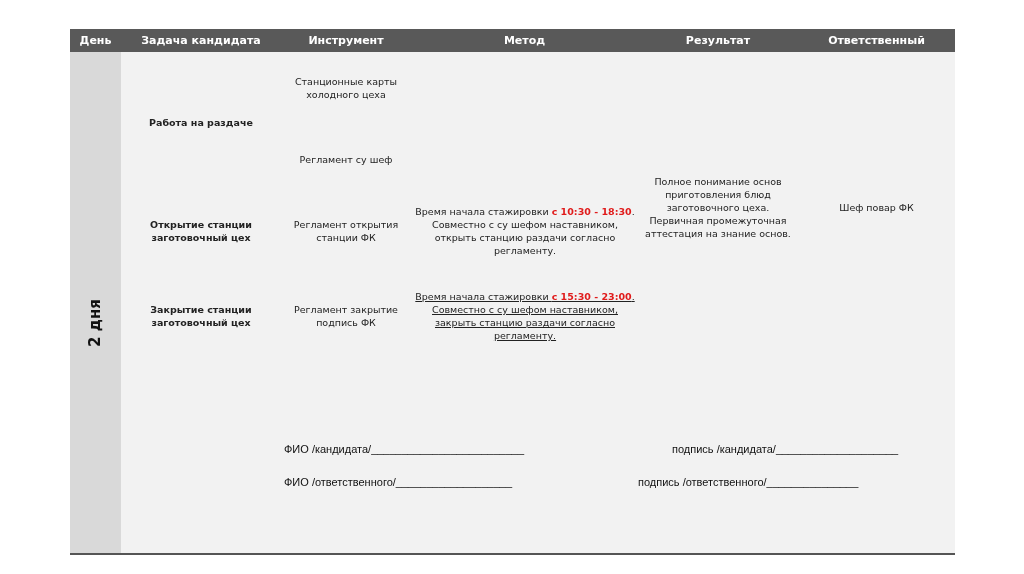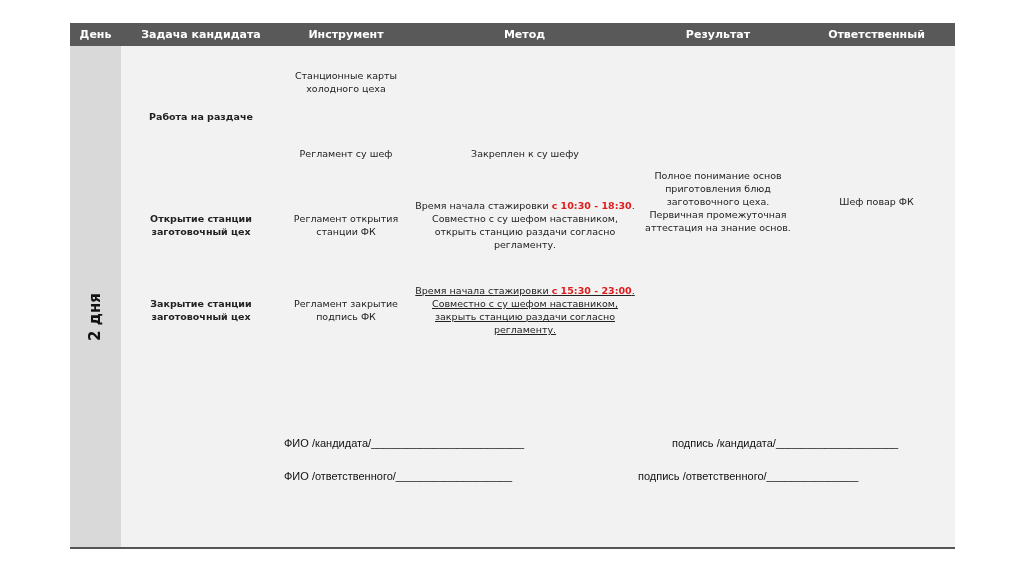--- a/index.html
+++ b/index.html
@@ -1,18 +1,18 @@
 <!DOCTYPE html>
 <html><head>
 <meta charset="utf-8">
 <style>
   html, body { margin:0; padding:0; }
   body { width:1024px; height:574px; background:#ffffff; position:relative; overflow:hidden;
          font-family:"DejaVu Sans", "Liberation Sans", sans-serif; color:#1a1a1a; }
-  .table { position:absolute; left:70px; top:23px; width:885px; height:526px; background:#f2f2f2; }
+  .table { position:absolute; left:70px; top:29px; width:885px; height:526px; background:#f2f2f2; }
   .header { position:absolute; left:0; top:0; width:885px; height:23px; background:#595959; }
   .hcell { position:absolute; top:0; height:23px; line-height:23px; color:#ffffff; font-weight:bold;
            font-size:11px; text-align:center; white-space:nowrap; }
   .daycol { position:absolute; left:0; top:23px; width:51px; height:501px; background:#d9d9d9; }
   .daylabel { position:absolute; left:25px; top:271px; transform:translate(-50%,-50%) rotate(-90deg);
               font-weight:bold; font-size:15px; white-space:nowrap; color:#111; }
   .bottomline { position:absolute; left:0; top:524px; width:885px; height:2px; background:#555555; }
   .cell { position:absolute; text-align:center; font-size:9.5px; line-height:13px; color:#222; }
   .bold { font-weight:bold; }
   .red { color:#e01b1b; font-weight:bold; }
@@ -31,21 +31,20 @@
     <div class="hcell" style="left:728px;width:157px;">Ответственный</div>
   </div>
 
   <div class="daycol">
     <div class="daylabel">2 дня</div>
   </div>
 
   <div class="cell bold" style="left:61px;top:87px;width:140px;">Работа на раздаче</div>
   <div class="cell" style="left:211px;top:46px;width:130px;">Станционные карты холодного цеха</div>
   <div class="cell" style="left:211px;top:124px;width:130px;">Регламент су шеф</div>
-  <div class="cell" style="left:343px;top:124px;width:224px;">Закреплен к су шефу</div>
 
   <div class="cell bold" style="left:61px;top:189px;width:140px;">Открытие станции заготовочный цех</div>
   <div class="cell" style="left:211px;top:189px;width:130px;">Регламент открытия станции ФК</div>
   <div class="cell" style="left:345px;top:176px;width:220px;"><span>Время начала стажировки </span><span class="red">с 10:30 - 18:30</span><span>. Совместно с су шефом наставником, открыть станцию раздачи согласно регламенту.</span></div>
 
   <div class="cell bold" style="left:61px;top:274px;width:140px;">Закрытие станции заготовочный цех</div>
   <div class="cell" style="left:211px;top:274px;width:130px;">Регламент закрытие подпись ФК</div>
   <div class="cell" style="left:345px;top:261px;width:220px;text-decoration:underline;"><span>Время начала стажировки </span><span class="red">с 15:30 - 23:00</span><span>. Совместно с су шефом наставником, закрыть станцию раздачи согласно регламенту.</span></div>
 
   <div class="cell" style="left:572px;top:146px;width:152px;">Полное понимание основ приготовления блюд заготовочного цеха. Первичная промежуточная аттестация на знание основ.</div>

